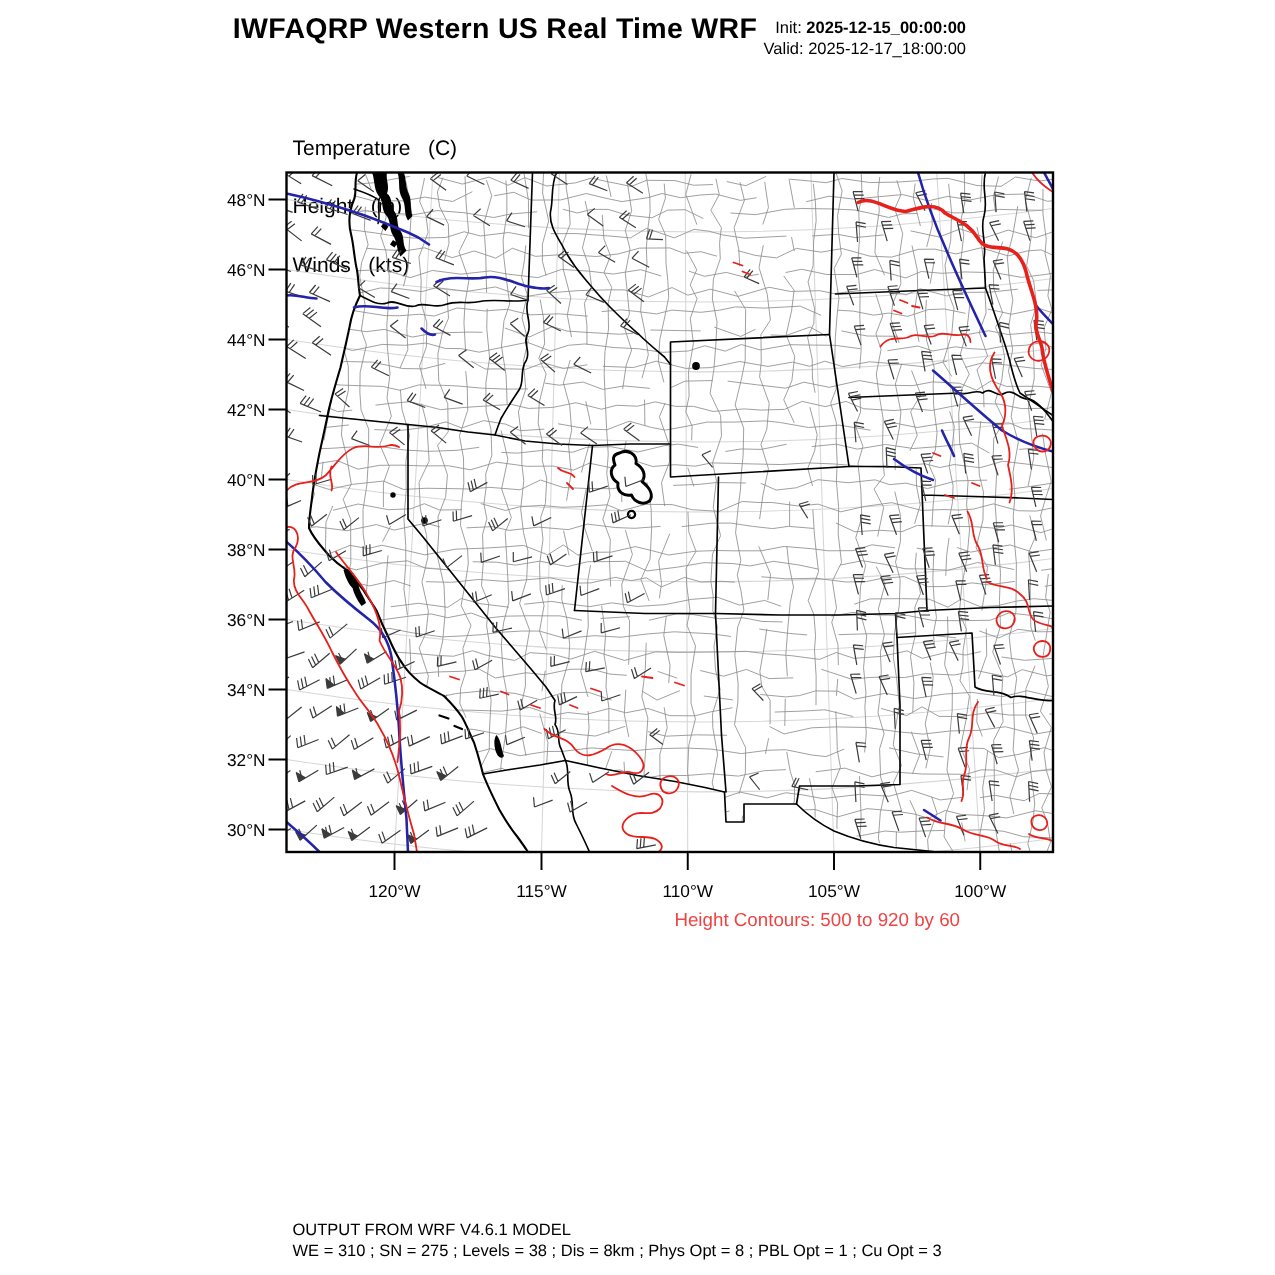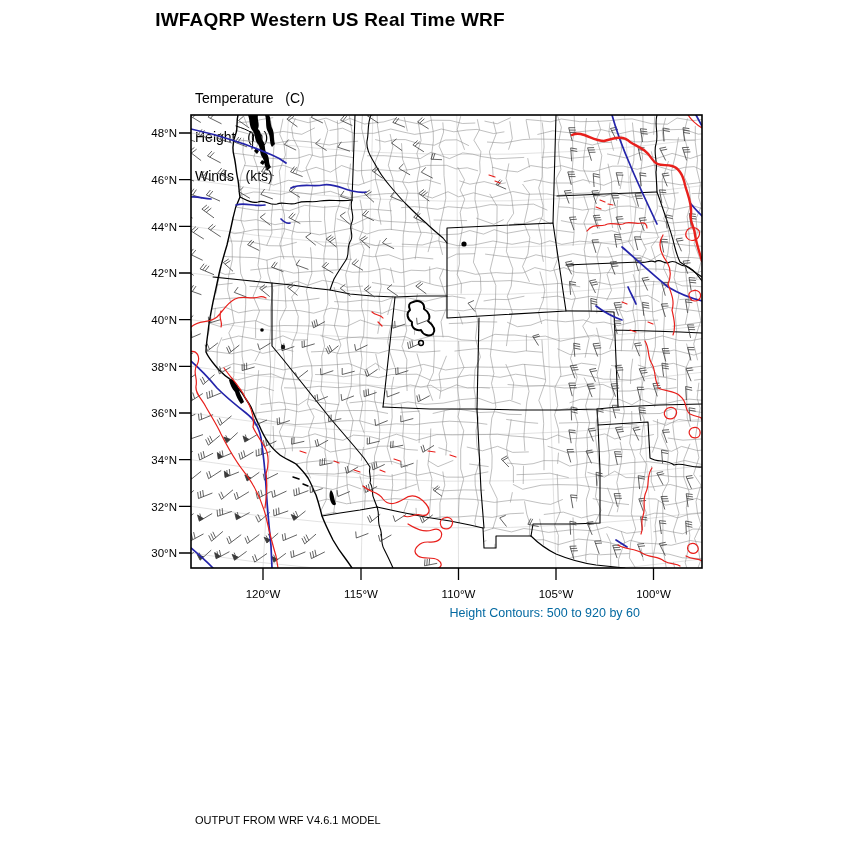--- a/index.html
+++ b/index.html
@@ -16,20 +16,24 @@
   svg{position:absolute;left:0;top:0;}
   text{font-family:"Liberation Sans", sans-serif;}
 </style>
 </head>
 <body>
 
 <div class="page">
 
   <div class="title">IWFAQRP Western US Real Time WRF</div>
 
+  <div class="runinfo">
+    <div><span>Init: </span><span class="v">2025-12-15_00:00:00</span></div>
+    <div>Valid: 2025-12-17_18:00:00</div>
+  </div>
 
   <div class="varlegend">
     <div>Temperature   (C)</div>
     <div>Height   (m)</div>
     <div>Winds   (kts)</div>
   </div>
 
   <svg id="svg-map" width="850" height="850" viewBox="0 0 850 850">
     <defs>
       <clipPath id="mapclip">
@@ -153,19 +157,20 @@
       </g>
     <g id="lon-labels" font-size="11.5" fill="#000">
       <text x="263" y="598" text-anchor="middle">120°W</text>
       <text x="361" y="598" text-anchor="middle">115°W</text>
       <text x="458.5" y="598" text-anchor="middle">110°W</text>
       <text x="556" y="598" text-anchor="middle">105°W</text>
       <text x="653.5" y="598" text-anchor="middle">100°W</text>
     </g>
   </svg>
 
-  <div class="hgt-legend" style="color: #0369a1;">Height Contours: 500 to 920 by 60</div>
+  <div class="hgt-legend" style="color: #ef4444;">Height Contours: 500 to 920 by 60</div>
 
   <div class="footer">
     <div>OUTPUT FROM WRF V4.6.1 MODEL</div>
+    <div>WE = 310 ; SN = 275 ; Levels = 38 ; Dis = 8km ; Phys Opt = 8 ; PBL Opt = 1 ; Cu Opt = 3</div>
   </div>
 
 </div>
 
 </body></html>

